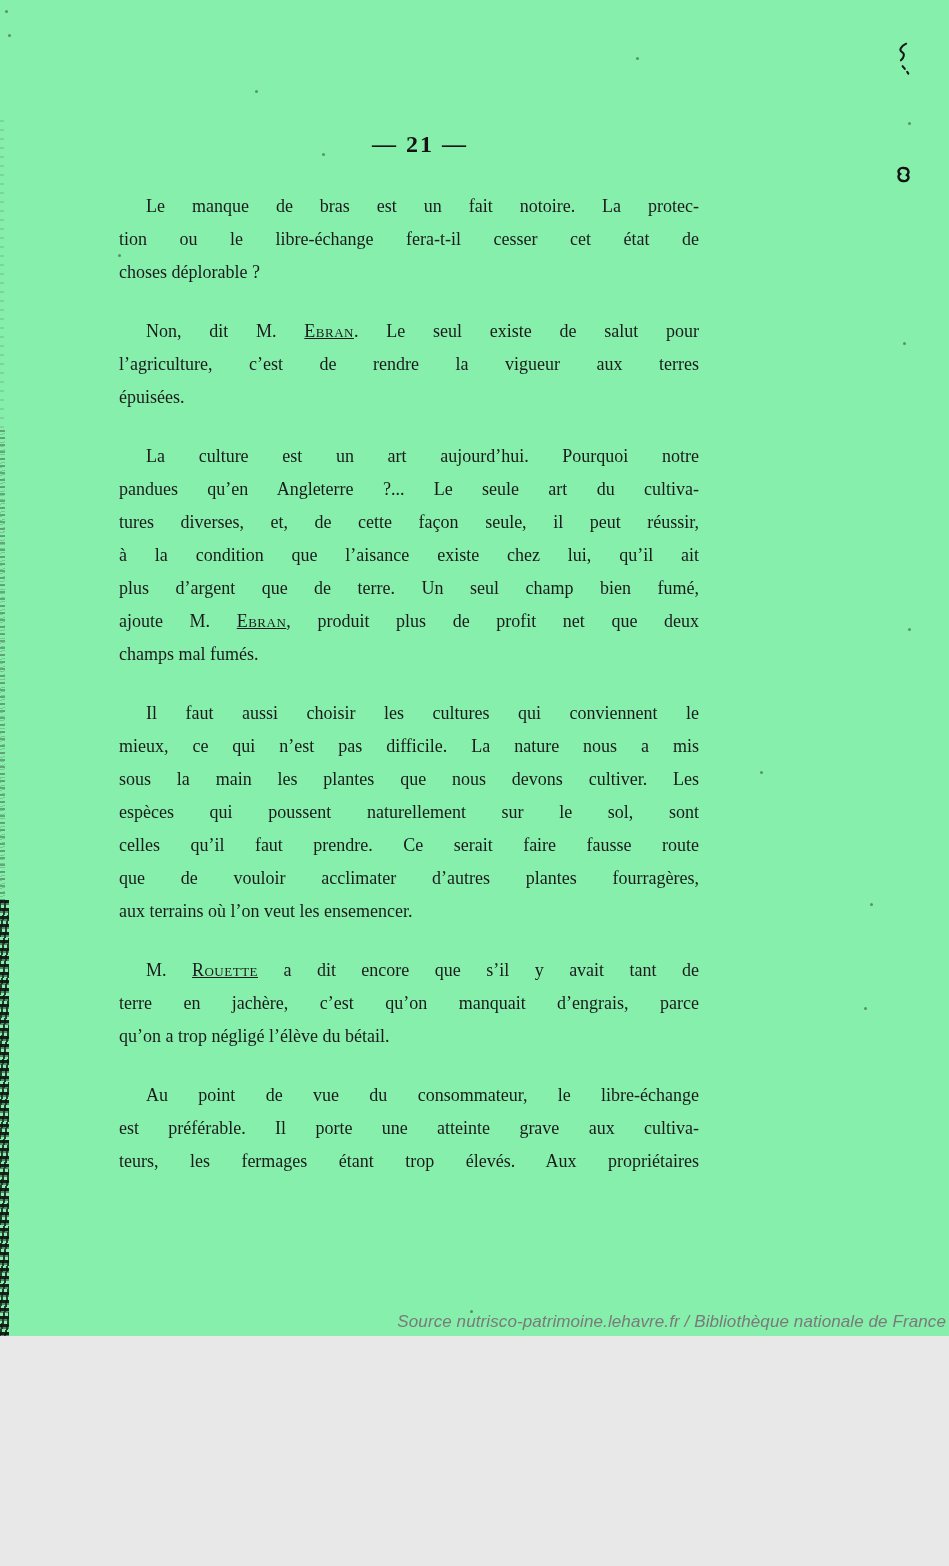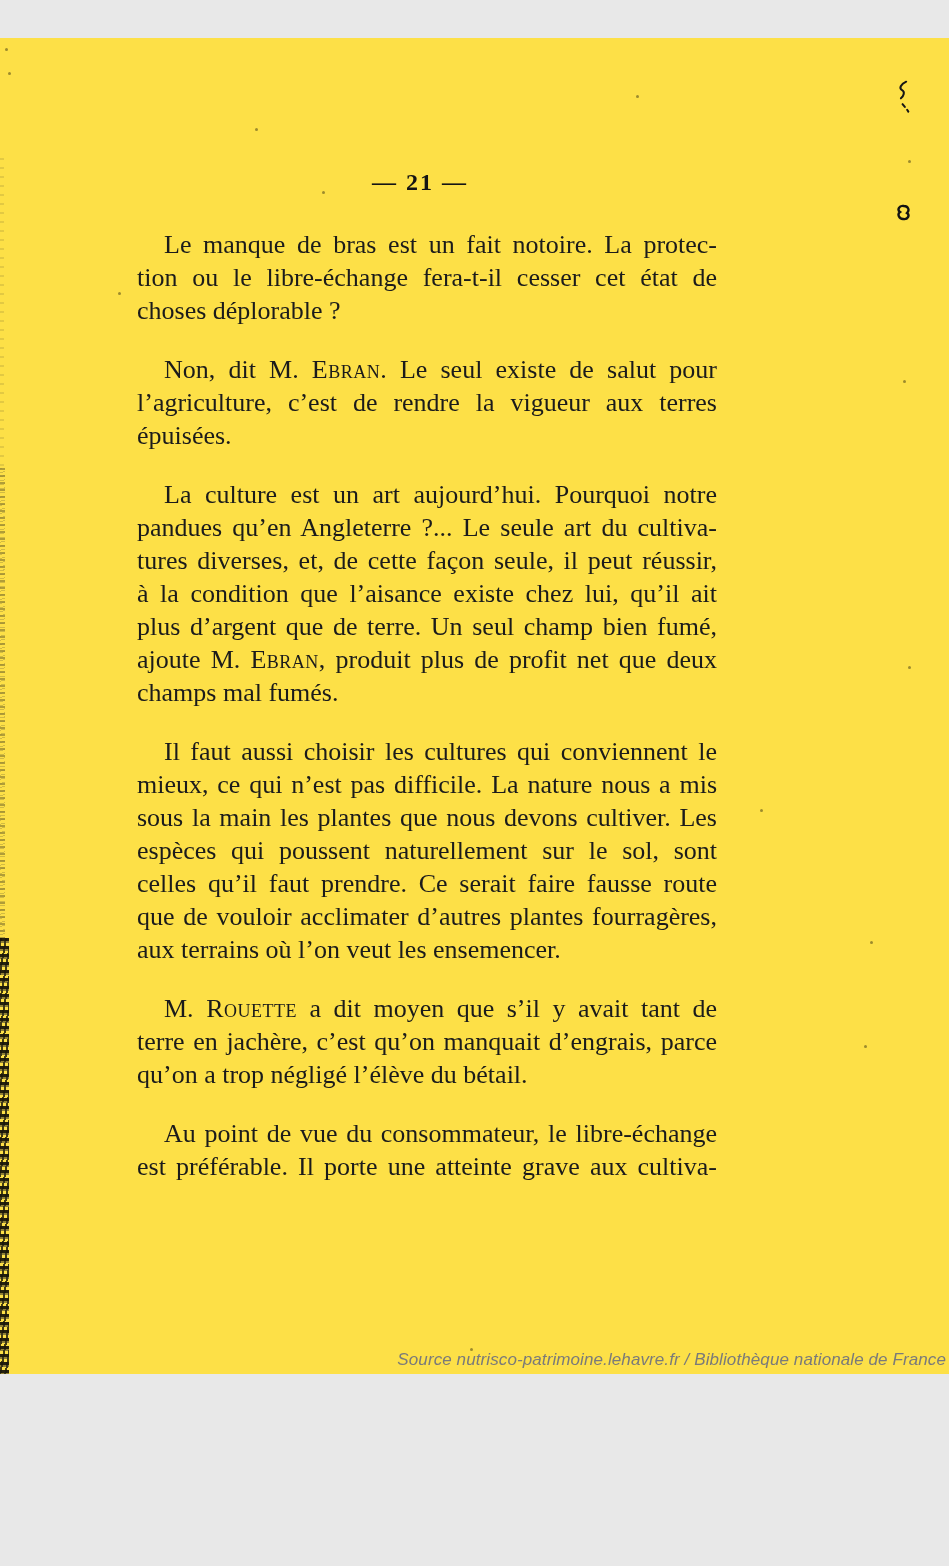--- a/index.html
+++ b/index.html
@@ -1,37 +1,37 @@
 <!DOCTYPE html>
 <html><head>
 <meta charset="utf-8">
 <style>
   html,body{margin:0;padding:0;background:#e8e8e8;}
   .page{
-    position:relative;width:949px;height:1336px;background:#fde047;overflow:hidden;
-    font-family:"Liberation Serif","DejaVu Serif",serif;color:#1b1b1b;margin-top:38px;
+    position:relative;width:949px;height:1336px;background:#86efac;overflow:hidden;
+    font-family:"Liberation Serif","DejaVu Serif",serif;color:#1b1b1b;
   }
   
   .page-number{
     position:absolute;top:131px;left:137px;width:566px;
     text-align:center;font-size:24px;font-weight:700;letter-spacing:2px;color:#141414;
   }
   
   .text-block{
-    position:absolute;top:190px;left:137px;width:580px;
-    font-size:26px;line-height:33px;
+    position:absolute;top:190px;left:119px;width:580px;
+    font-size:18px;line-height:33px;
   }
   .para{margin:0 0 26px 0;}
   .line{
     display:block;height:33px;overflow:hidden;
     text-align:justify;text-align-last:justify;-moz-text-align-last:justify;
   }
   .line.first{text-indent:27px;}
   .line.last{text-align-last:left;-moz-text-align-last:left;}
-  .sc{font-variant:small-caps;letter-spacing:0.5px;}
+  .sc{font-variant:small-caps;letter-spacing:0.5px;text-decoration:underline;}
   
   .footer{
     position:absolute;right:3px;bottom:4px;
     font-family:"Liberation Sans","DejaVu Sans",sans-serif;
     font-size:17px;color:#7a7a7a;letter-spacing:0.1px;font-style:italic;
   }
   
   .band{position:absolute;left:0;}
   .band-faint{
     top:120px;width:4px;height:310px;opacity:.12;
@@ -93,27 +93,28 @@
       <div class="para">
         <div class="line first"><span>Il faut aussi choisir les cultures qui conviennent le</span></div>
         <div class="line"><span>mieux, ce qui n’est pas difficile. La nature nous a mis</span></div>
         <div class="line"><span>sous la main les plantes que nous devons cultiver. Les</span></div>
         <div class="line"><span>espèces qui poussent naturellement sur le sol, sont</span></div>
         <div class="line"><span>celles qu’il faut prendre. Ce serait faire fausse route</span></div>
         <div class="line"><span>que de vouloir acclimater d’autres plantes fourragères,</span></div>
         <div class="line last"><span>aux terrains où l’on veut les ensemencer.</span></div>
       </div>
       <div class="para">
-        <div class="line first"><span>M. </span><span class="sc">Rouette</span><span> a dit moyen que s’il y avait tant de</span></div>
+        <div class="line first"><span>M. </span><span class="sc">Rouette</span><span> a dit encore que s’il y avait tant de</span></div>
         <div class="line"><span>terre en jachère, c’est qu’on manquait d’engrais, parce</span></div>
         <div class="line last"><span>qu’on a trop négligé l’élève du bétail.</span></div>
       </div>
       <div class="para">
         <div class="line first"><span>Au point de vue du consommateur, le libre-échange</span></div>
         <div class="line"><span>est préférable. Il porte une atteinte grave aux cultiva-</span></div>
+        <div class="line"><span>teurs, les fermages étant trop élevés. Aux propriétaires</span></div>
       </div>
     </div>
 
   <div class="footer">Source nutrisco-patrimoine.lehavre.fr / Bibliothèque nationale de France</div>
 
   <div class="band band-faint"></div>
   <div class="band band-light"></div>
   <div class="band band-dark"></div>
   <div class="corner-blob"></div>
 

